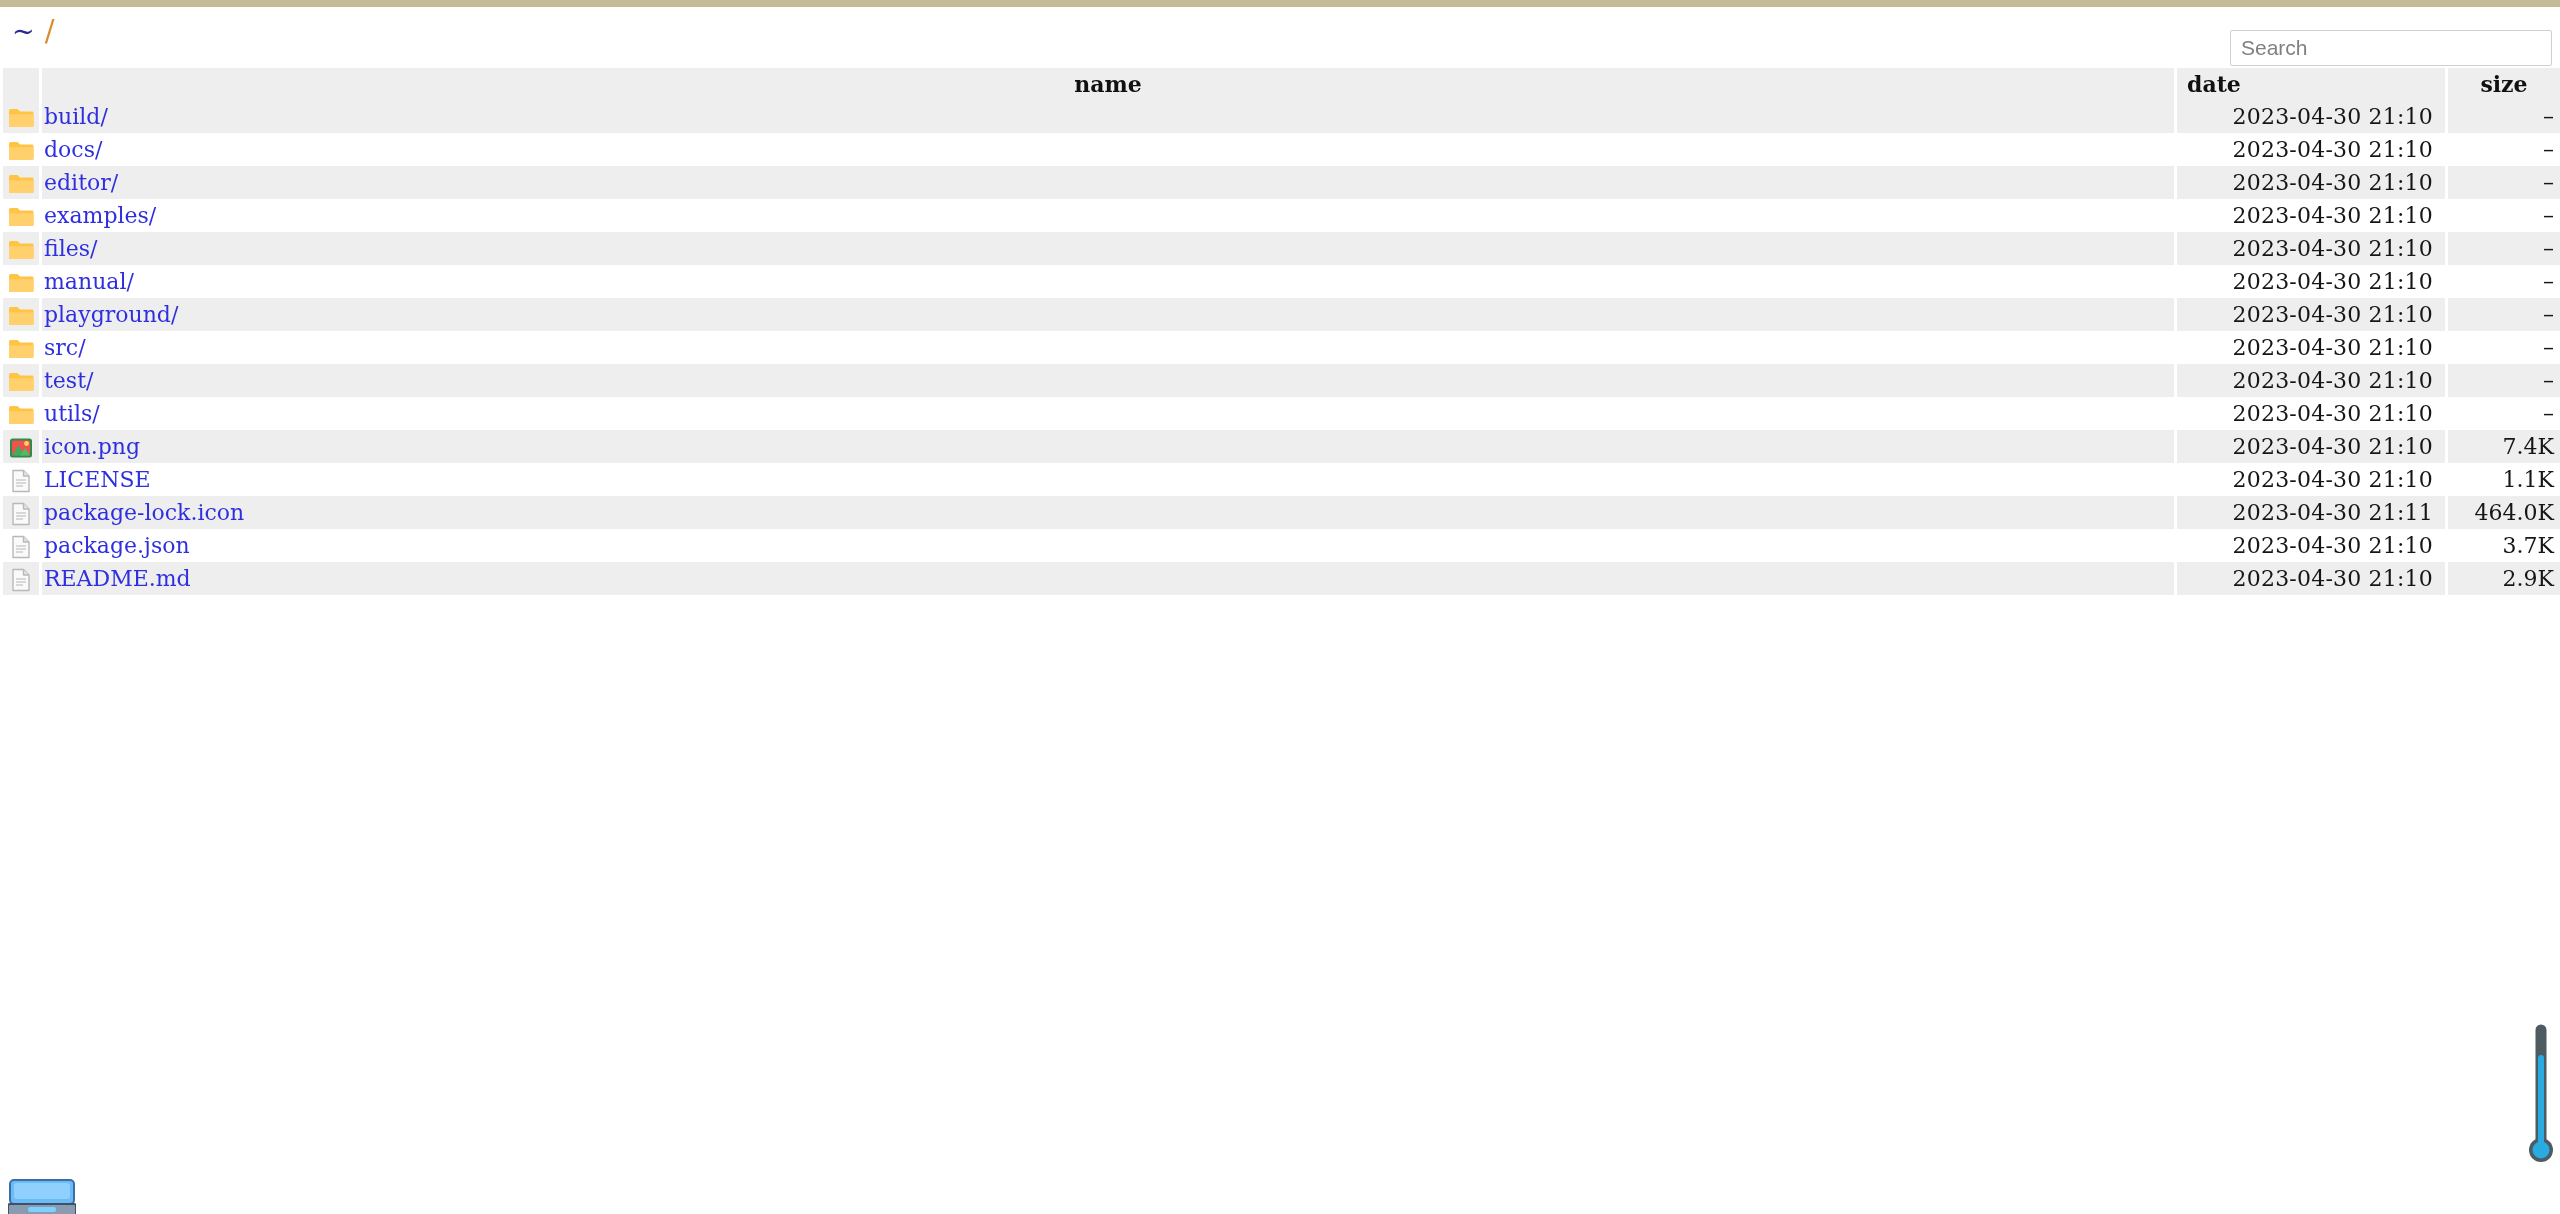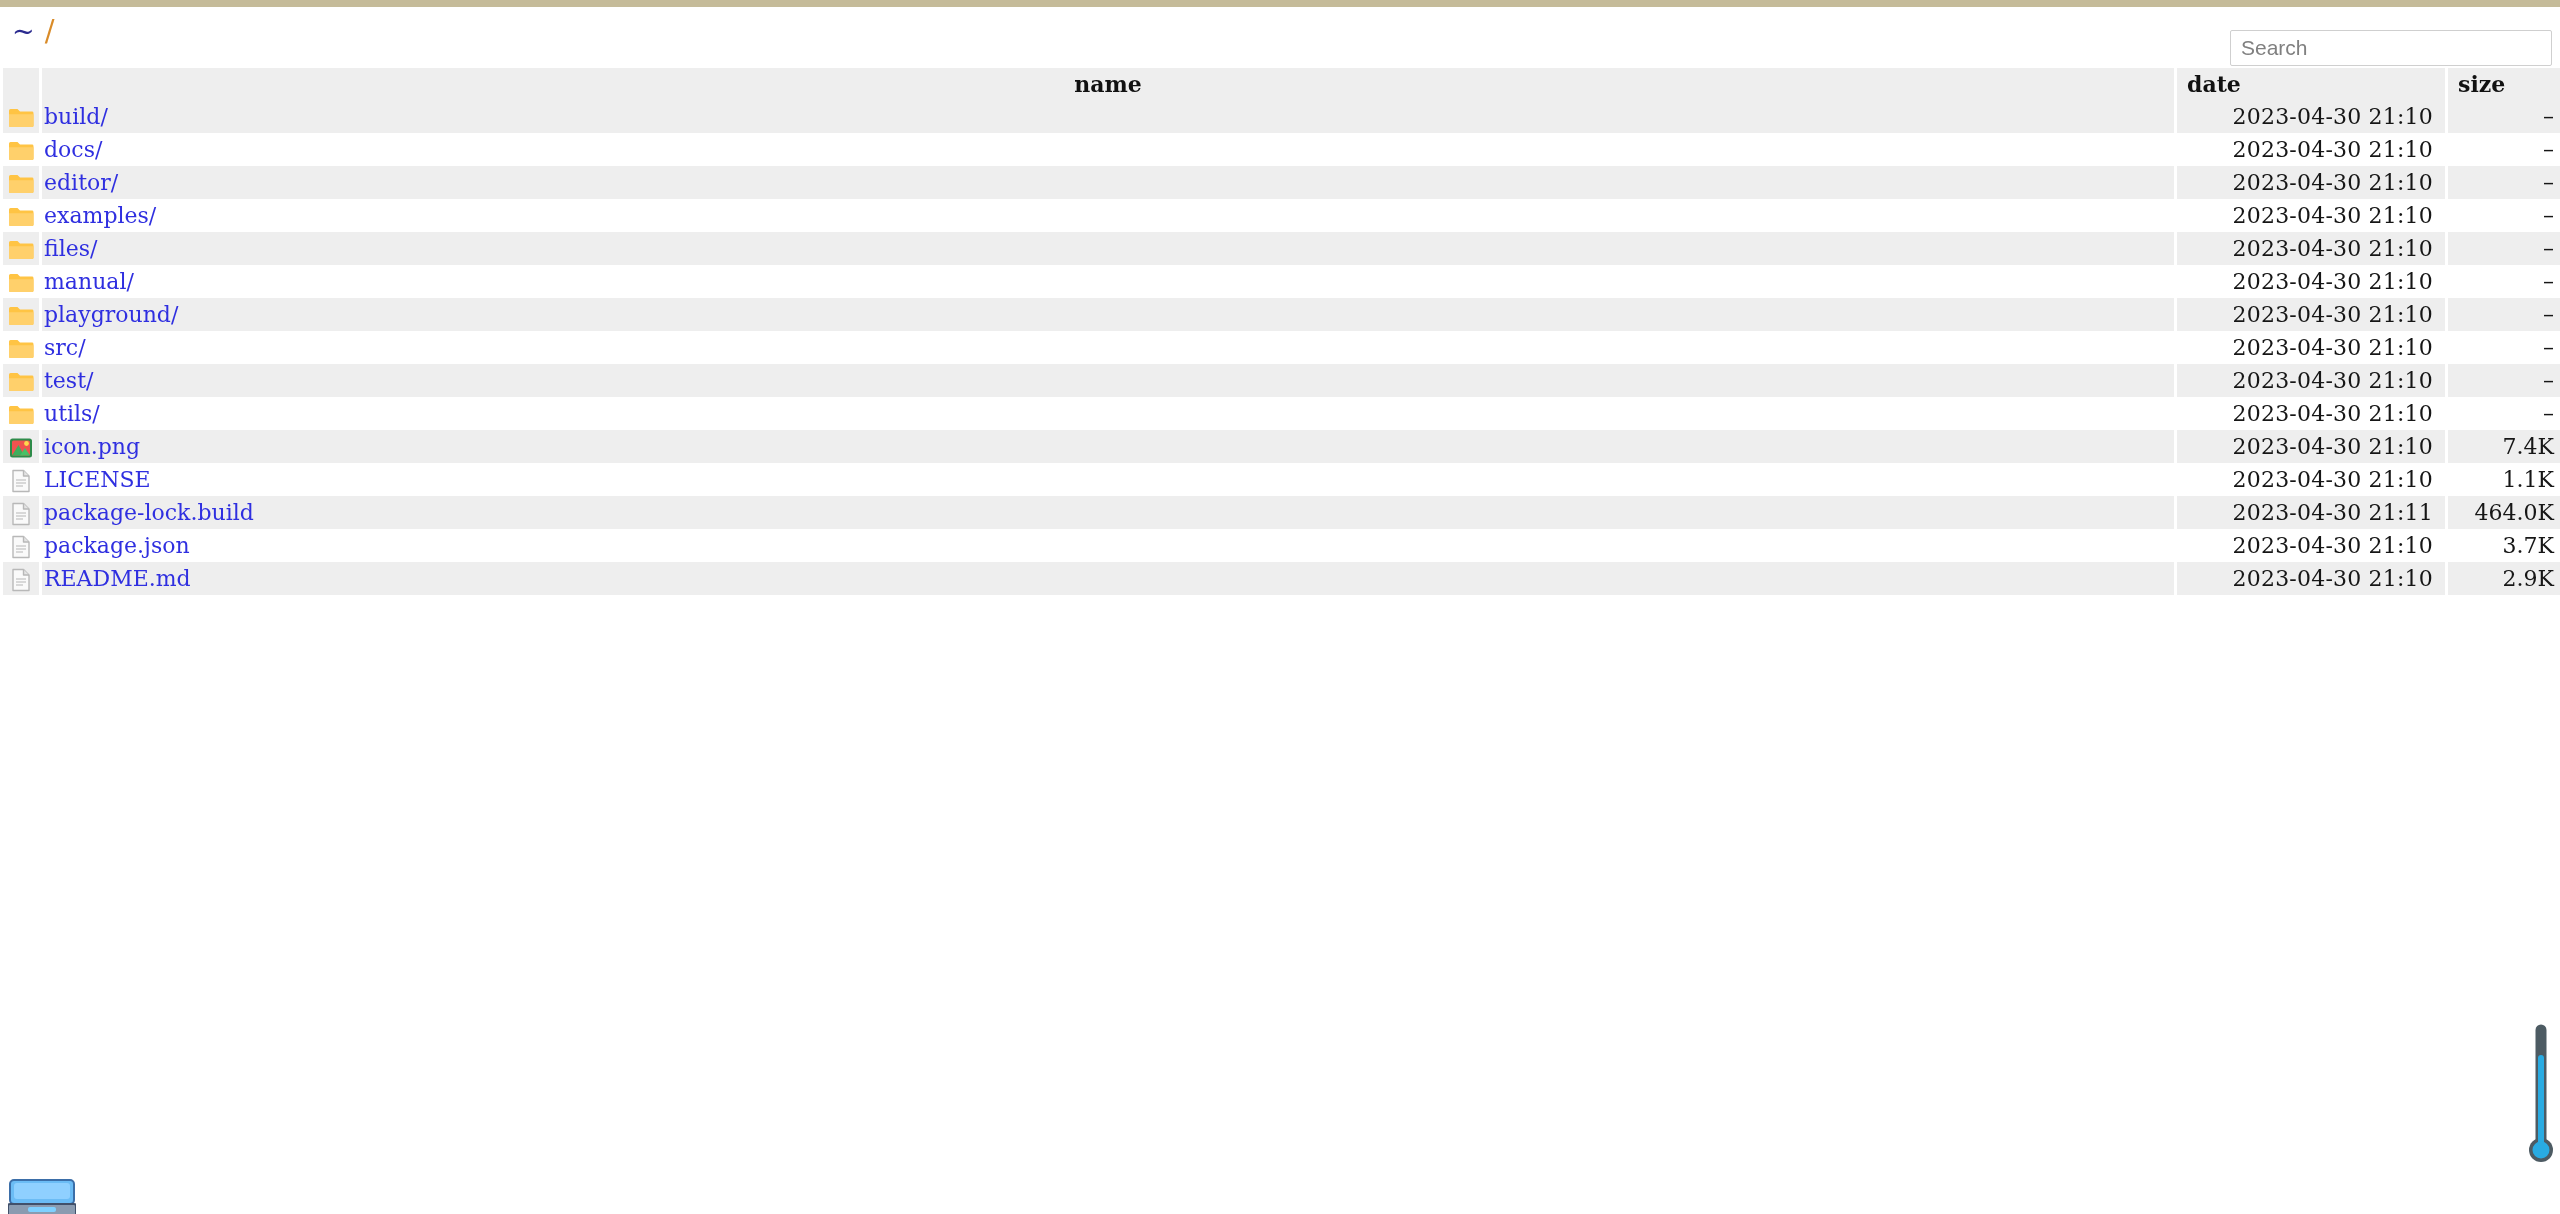--- a/index.html
+++ b/index.html
@@ -92,21 +92,21 @@
     font-weight: bold;
     font-size: 22px;
     color: #111111;
     height: 32px;
     padding: 0 10px;
     font-family: "DejaVu Serif", "Liberation Serif", serif;
   }
   thead th.th-icon { padding: 0; }
   thead th.th-name { text-align: center; }
   thead th.th-date { text-align: left; }
-  thead th.th-size { text-align: left; }
+  thead th.th-size { text-align: center; }
 
   tbody tr { height: 33px; }
   tbody tr:nth-child(odd) td { background: #eeeeee; }
   tbody tr:nth-child(even) td { background: #ffffff; }
 
   tbody td {
     height: 33px;
     padding: 0;
     vertical-align: middle;
     font-size: 22px;
@@ -316,21 +316,21 @@
           <tr>
             <td class="cell-icon"><span class="icon"><svg width="22" height="24" viewBox="0 0 22 24" xmlns="http://www.w3.org/2000/svg">
                   <path d="M3 1.5h10.5L19 7v15.5H3z" fill="#fafafa" stroke="#b8b8b8" stroke-width="1.4" stroke-linejoin="round"></path>
                   <path d="M13.5 1.5V7H19" fill="#e4e4e4" stroke="#b8b8b8" stroke-width="1.4" stroke-linejoin="round"></path>
                   <g stroke="#bcbcbc" stroke-width="1.1">
                     <path d="M6 11h10"></path>
                     <path d="M6 14h10"></path>
                     <path d="M6 17h7"></path>
                   </g>
                 </svg></span></td>
-            <td class="cell-name"><a class="fname" href="#">package-lock.build</a></td>
+            <td class="cell-name"><a class="fname" href="#">package-lock.icon</a></td>
             <td class="cell-date">2023-04-30 21:11</td>
             <td class="cell-size">464.0K</td>
           </tr>
           <tr>
             <td class="cell-icon"><span class="icon"><svg width="22" height="24" viewBox="0 0 22 24" xmlns="http://www.w3.org/2000/svg">
                   <path d="M3 1.5h10.5L19 7v15.5H3z" fill="#fafafa" stroke="#b8b8b8" stroke-width="1.4" stroke-linejoin="round"></path>
                   <path d="M13.5 1.5V7H19" fill="#e4e4e4" stroke="#b8b8b8" stroke-width="1.4" stroke-linejoin="round"></path>
                   <g stroke="#bcbcbc" stroke-width="1.1">
                     <path d="M6 11h10"></path>
                     <path d="M6 14h10"></path>

